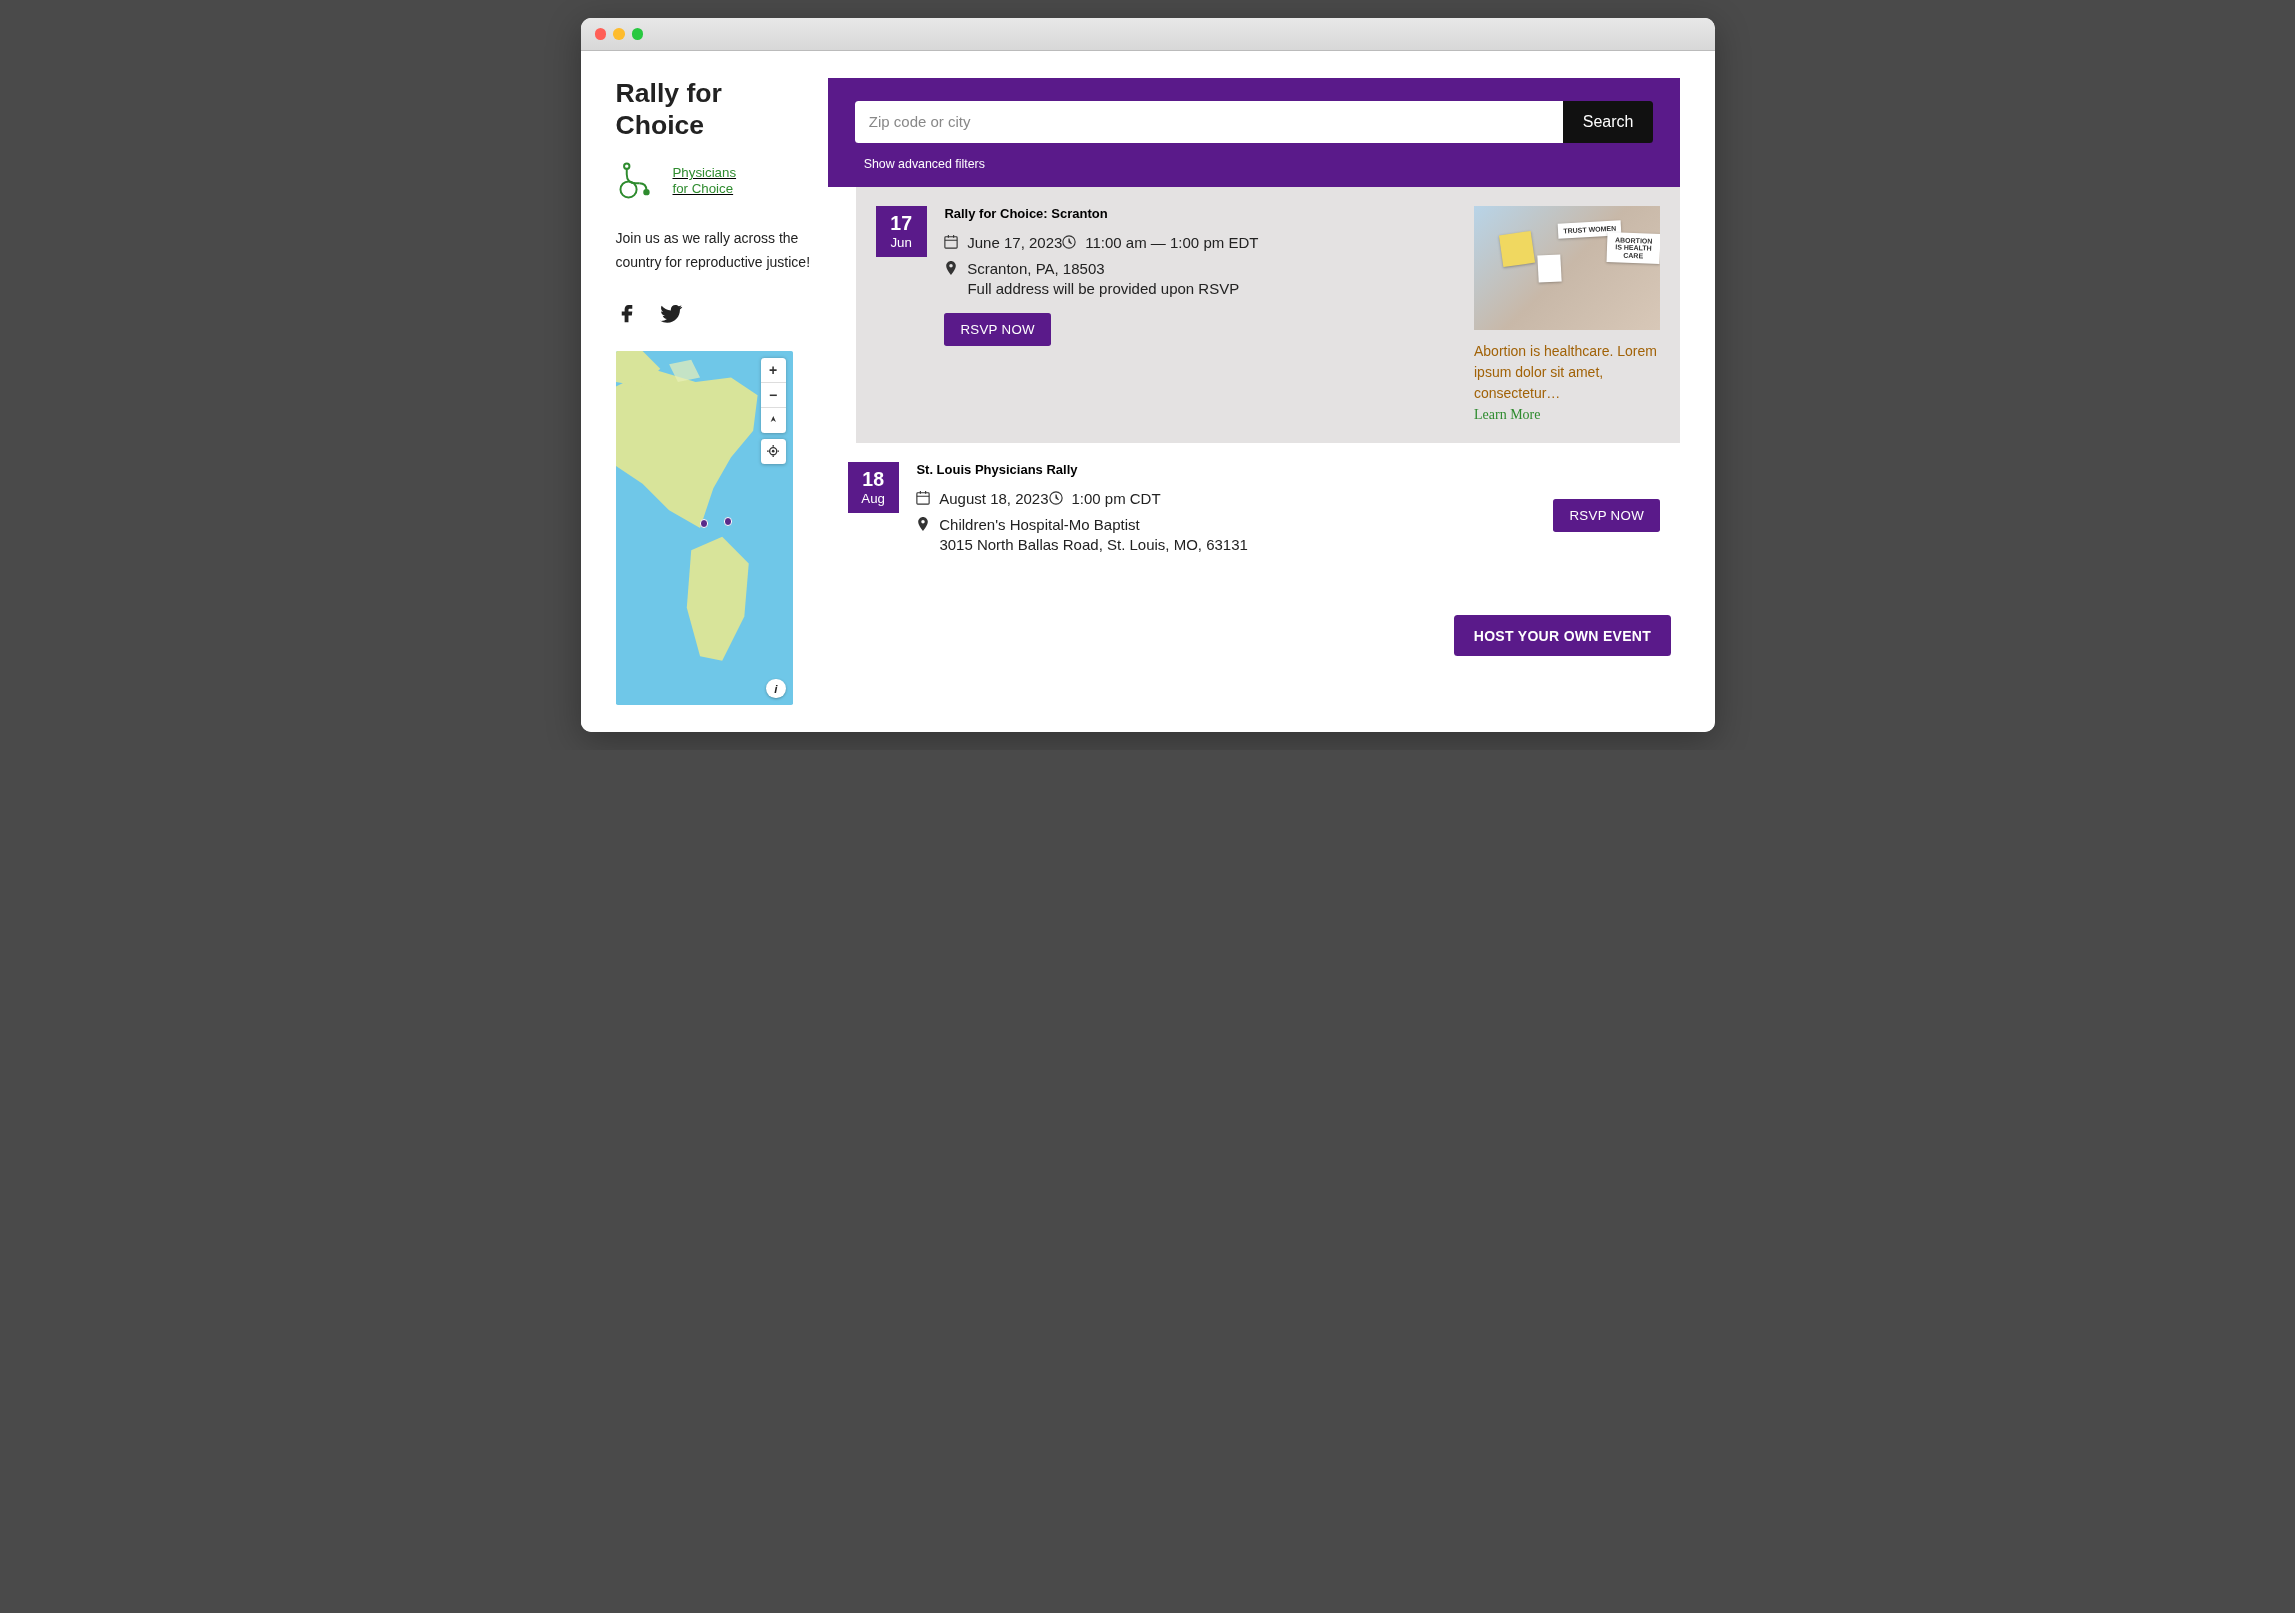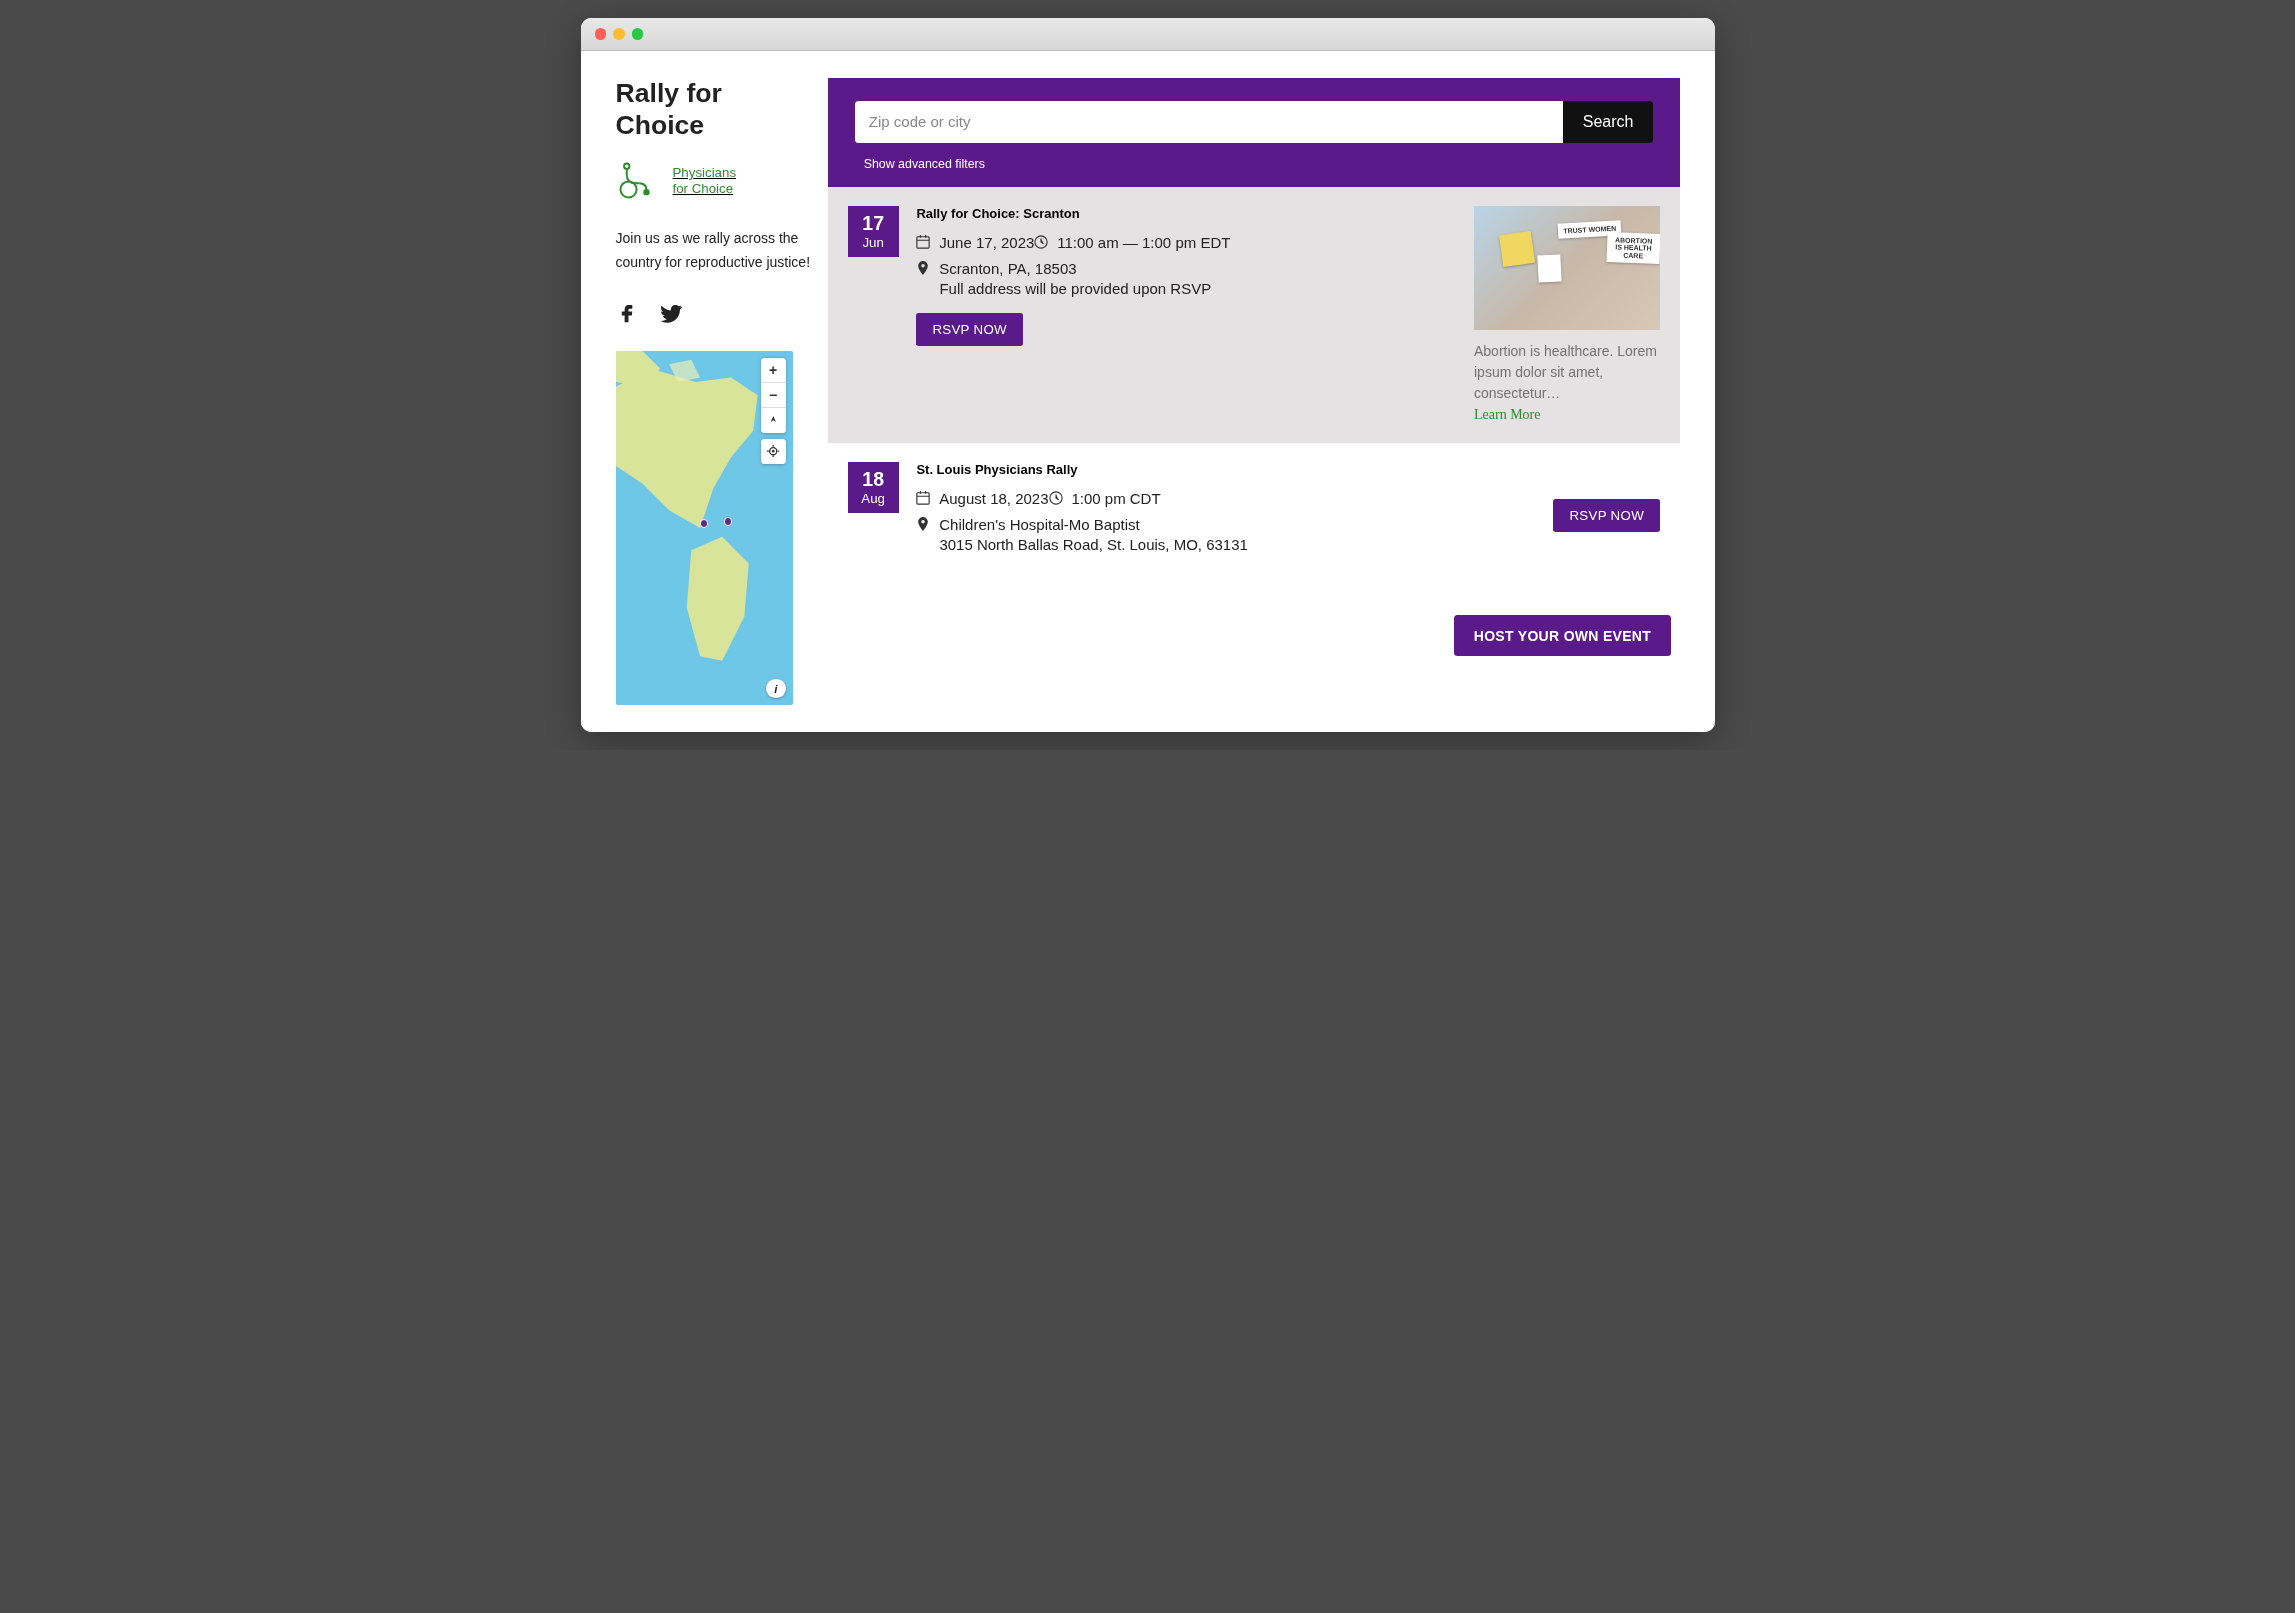--- a/index.html
+++ b/index.html
@@ -170,20 +170,21 @@
       padding-left: 8.9px;
     }
     
     .event-card {
       display: flex;
       gap: 17.7px;
       padding: 19.5px;
     }
     .event-card.highlighted {
       background: #e4e2e2;
+      margin-left: 28px;
     }
     
     .date-badge {
       width: 51px;
       background: #5a1a8a;
       color: #fff;
       text-align: center;
       padding: 7px 0;
       align-self: flex-start;
       flex-shrink: 0;
@@ -256,21 +257,21 @@
       font-weight: bold;
       line-height: 1.1;
       color: #333;
       text-align: center;
       transform: rotate(-3deg);
       box-shadow: 0 0.9px 2.7px rgba(0,0,0,0.3);
     }
     .event-excerpt {
       font-size: 14px;
       line-height: 1.5;
-      color: #737373;
+      color: #a16207;
       margin-top: 10.6px;
     }
     .learn-more {
       color: #2e8b2e;
       cursor: pointer;
       display: inline-block;
       margin-top: 3.5px;
       font-size: 14px;
       font-family: Liberation Serif, serif;
     }

